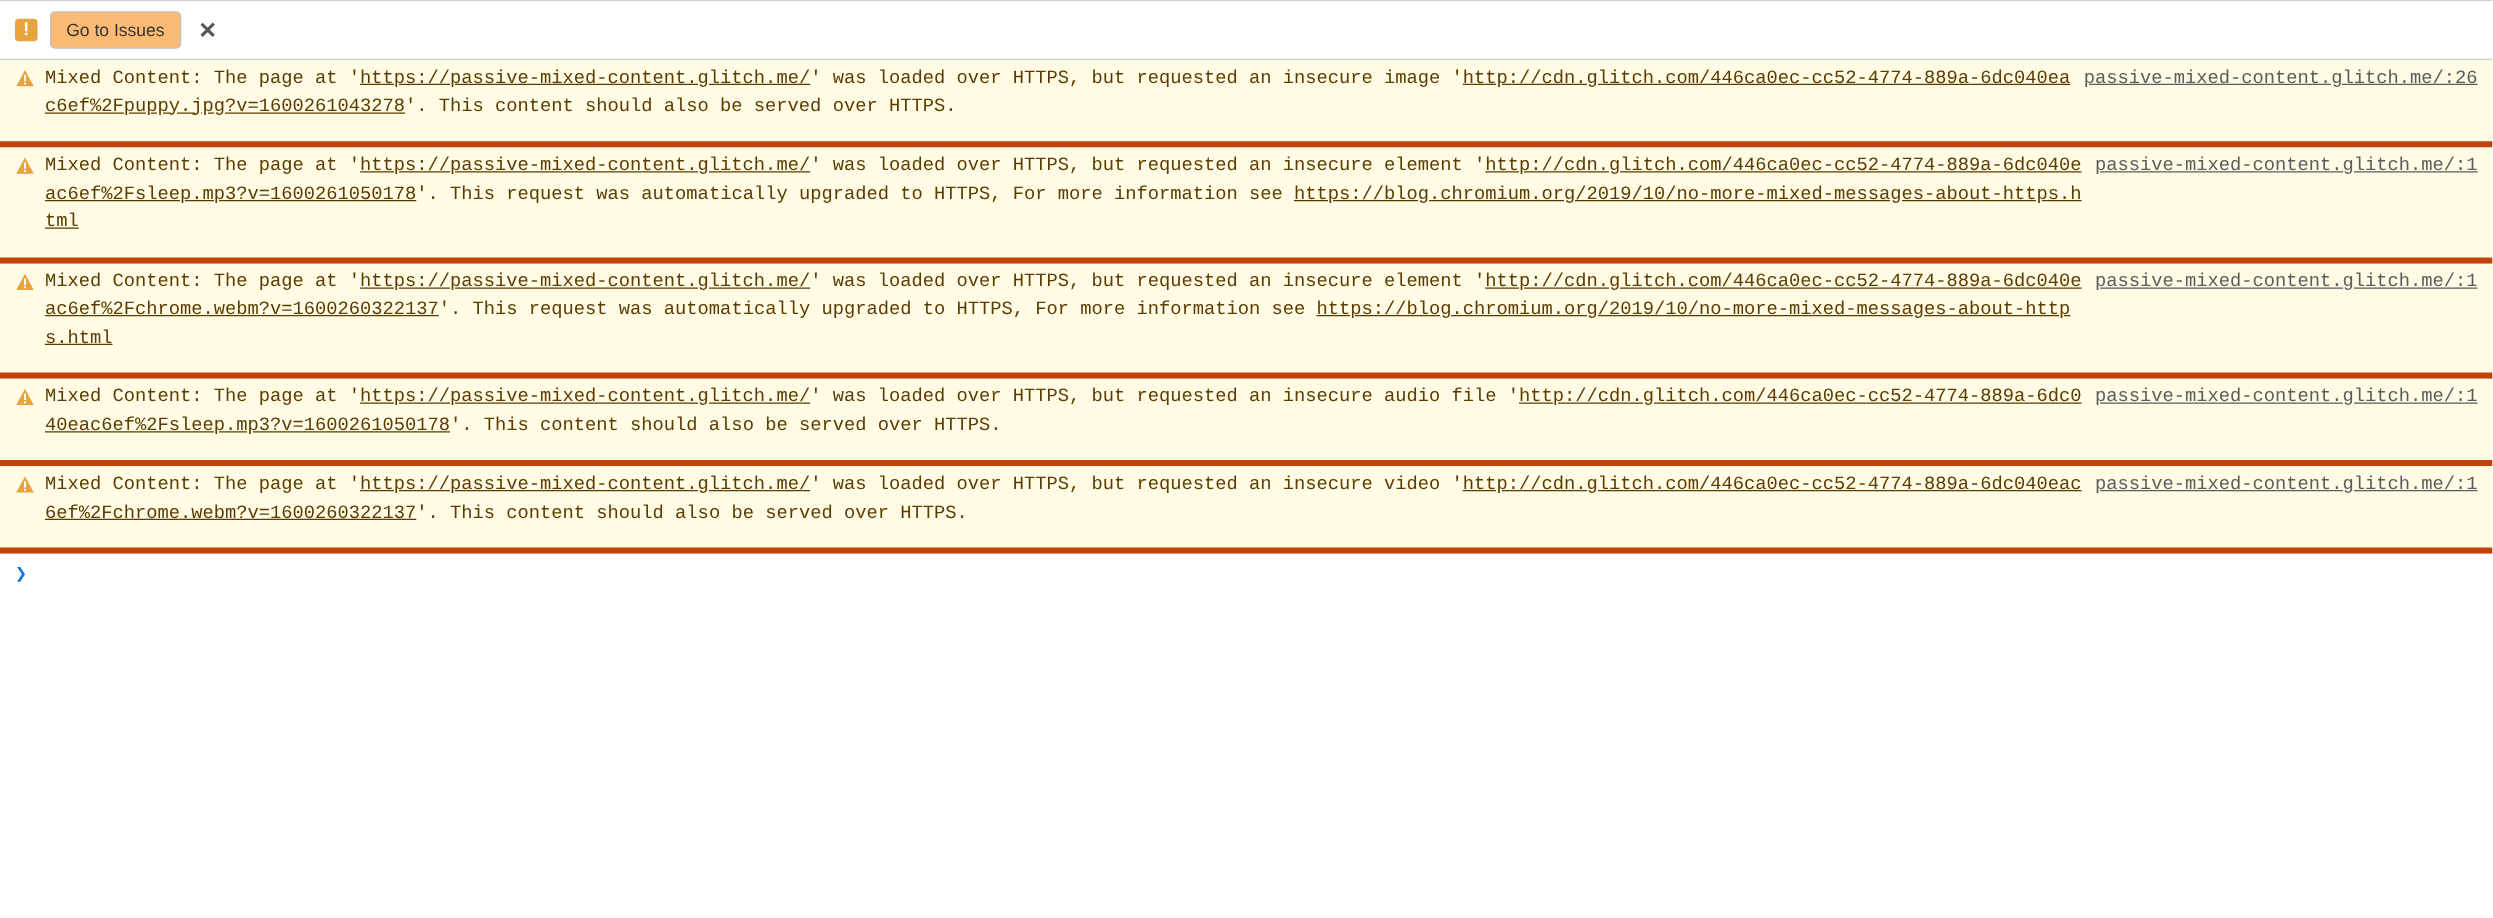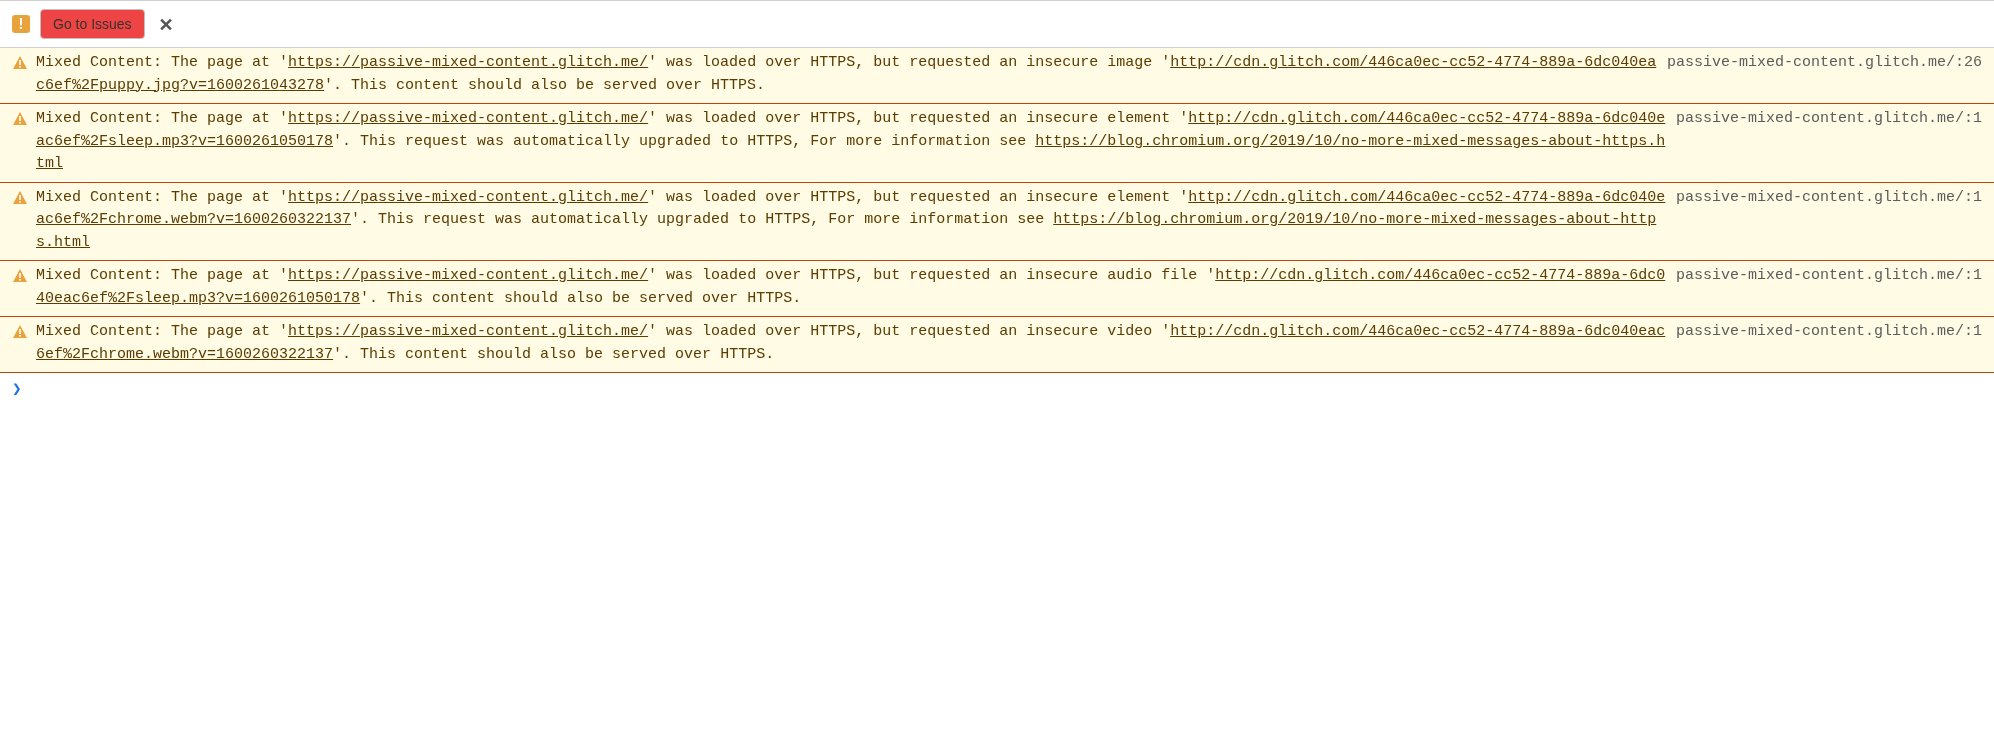--- a/index.html
+++ b/index.html
@@ -37,59 +37,60 @@
     flex-shrink: 0;
   }
   .issues-text {
     flex: 1;
     color: #333;
     font-size: 15px;
   }
   .go-issues-btn {
     border: 1px solid #c0c0c0;
     border-radius: 4px;
-    background: #ef4444;
+    background: #fdba74;
     padding: 6px 12px;
     font-size: 14px;
     color: #333;
     cursor: pointer;
   }
   .close-x {
     font-size: 18px;
     color: #555;
     cursor: pointer;
     padding: 0 4px;
     font-weight: bold;
   }
   .warning-row {
     display: flex;
     align-items: flex-start;
-    padding: 4px 12px 6px 12px;
+    padding: 4px 12px 16px 12px;
     background: #fffbe5;
-    border-bottom: 1px solid #c2410c;
+    border-bottom: 5px solid #c2410c;
     font-family: Consolas, "Courier New", monospace;
     font-size: 15px;
     line-height: 1.5;
     color: #5c3c00;
   }
   .warn-icon {
     flex-shrink: 0;
     margin-right: 8px;
     margin-top: 3px;
   }
   .warn-icon svg { display: block; }
   .warn-body {
     flex: 1;
     min-width: 0;
     word-break: break-all;
     padding-right: 10px;
   }
   .warn-source {
     flex-shrink: 0;
     white-space: nowrap;
+    text-decoration: underline;
     color: #5c5c5c;
   }
   .ulink {
     text-decoration: underline;
     color: #5c3c00;
   }
   .prompt {
     padding: 6px 12px;
     color: #1a73e8;
     font-family: Consolas, "Courier New", monospace;

